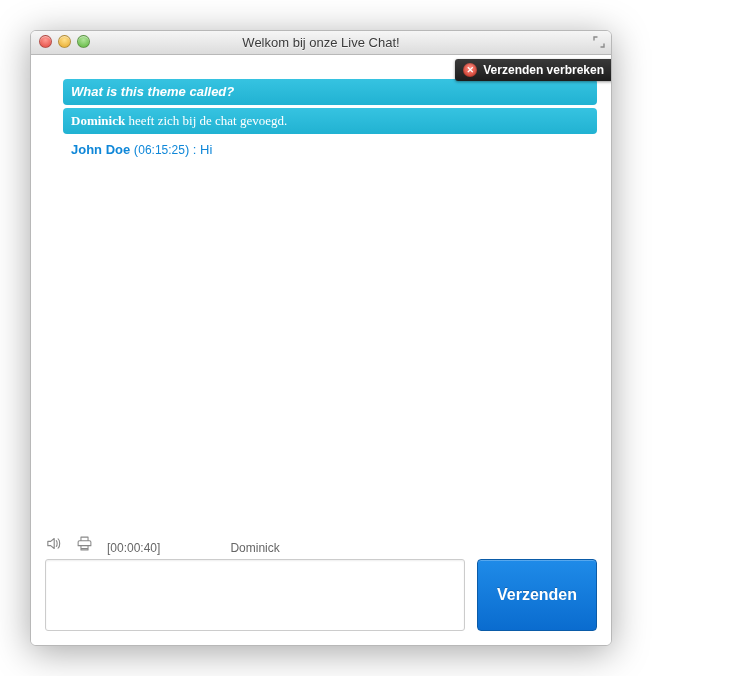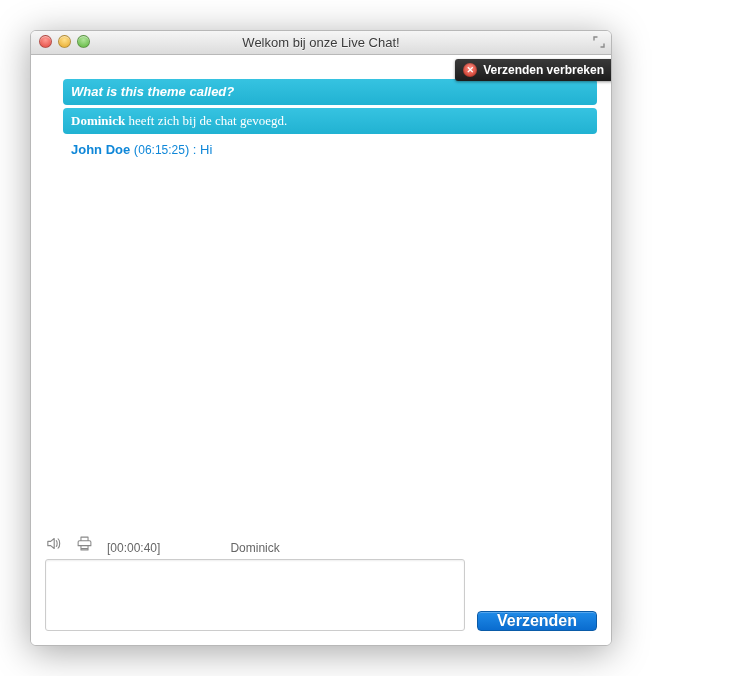--- a/index.html
+++ b/index.html
@@ -133,21 +133,20 @@
     margin-bottom: 4px;
   }
   .status-line .typing { margin-left: 56px; }
   .ico {
     width: 17px; height: 17px;
     color: #888;
   }
   .input-row {
     display: flex;
     gap: 12px;
-    align-items: flex-end;
   }
   .msg-input {
     flex: 1;
     height: 72px;
     border: 1px solid #ccc;
     border-radius: 3px;
     resize: none;
     padding: 6px;
     font-family: inherit;
     font-size: 13px;

